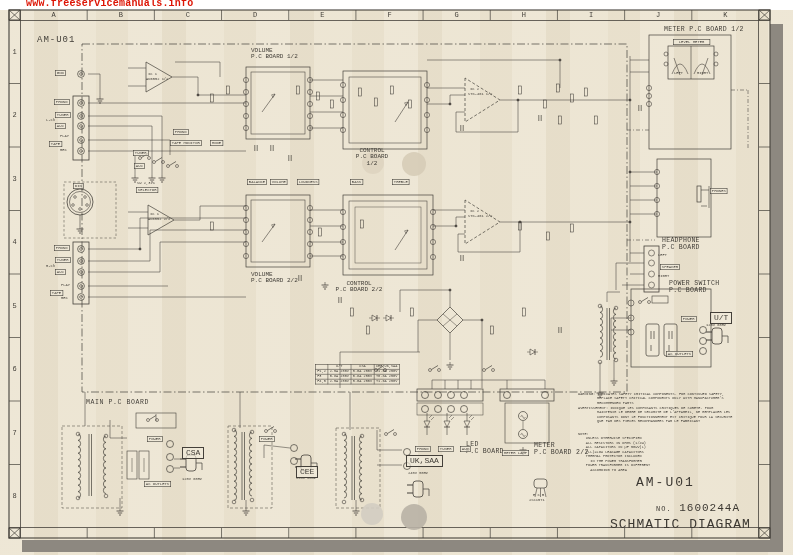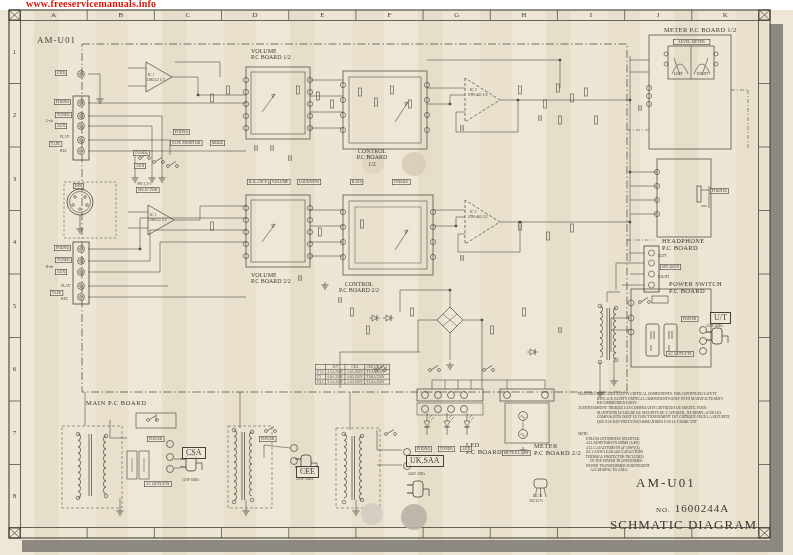--- a/index.html
+++ b/index.html
@@ -1,17 +1,17 @@
 <!DOCTYPE html>
 <html><head>
 <meta charset="utf-8">
 <style>
   html,body{margin:0;padding:0;background:#fff;}
   #screen{position:relative;width:793px;height:555px;overflow:hidden;
-    font-family:Liberation Serif, serif;background:#86efac;}
+    font-family:Liberation Mono, monospace;background:#86efac;}
   #paper{position:absolute;left:0;top:9px;width:793px;height:546px;
     background:
       repeating-linear-gradient(90deg, rgba(255,255,255,.10) 0 34px, rgba(120,100,60,.05) 34px 58px, rgba(255,255,255,.06) 58px 96px, rgba(120,100,60,.03) 96px 128px),
       #ece4d1;}
   #whitestrip{position:absolute;left:0;top:0;width:793px;height:10px;background:#ffffff;}
   svg{position:absolute;left:0;top:0;z-index:2;}
   .lbl{position:absolute;z-index:3;color:#44403a;white-space:nowrap;line-height:1.05;}
   .url{font-size:10px;font-weight:bold;letter-spacing:.2px;}
   .t9{font-size:9px;letter-spacing:1px;}
   .t65{font-size:6.5px;letter-spacing:.3px;}

